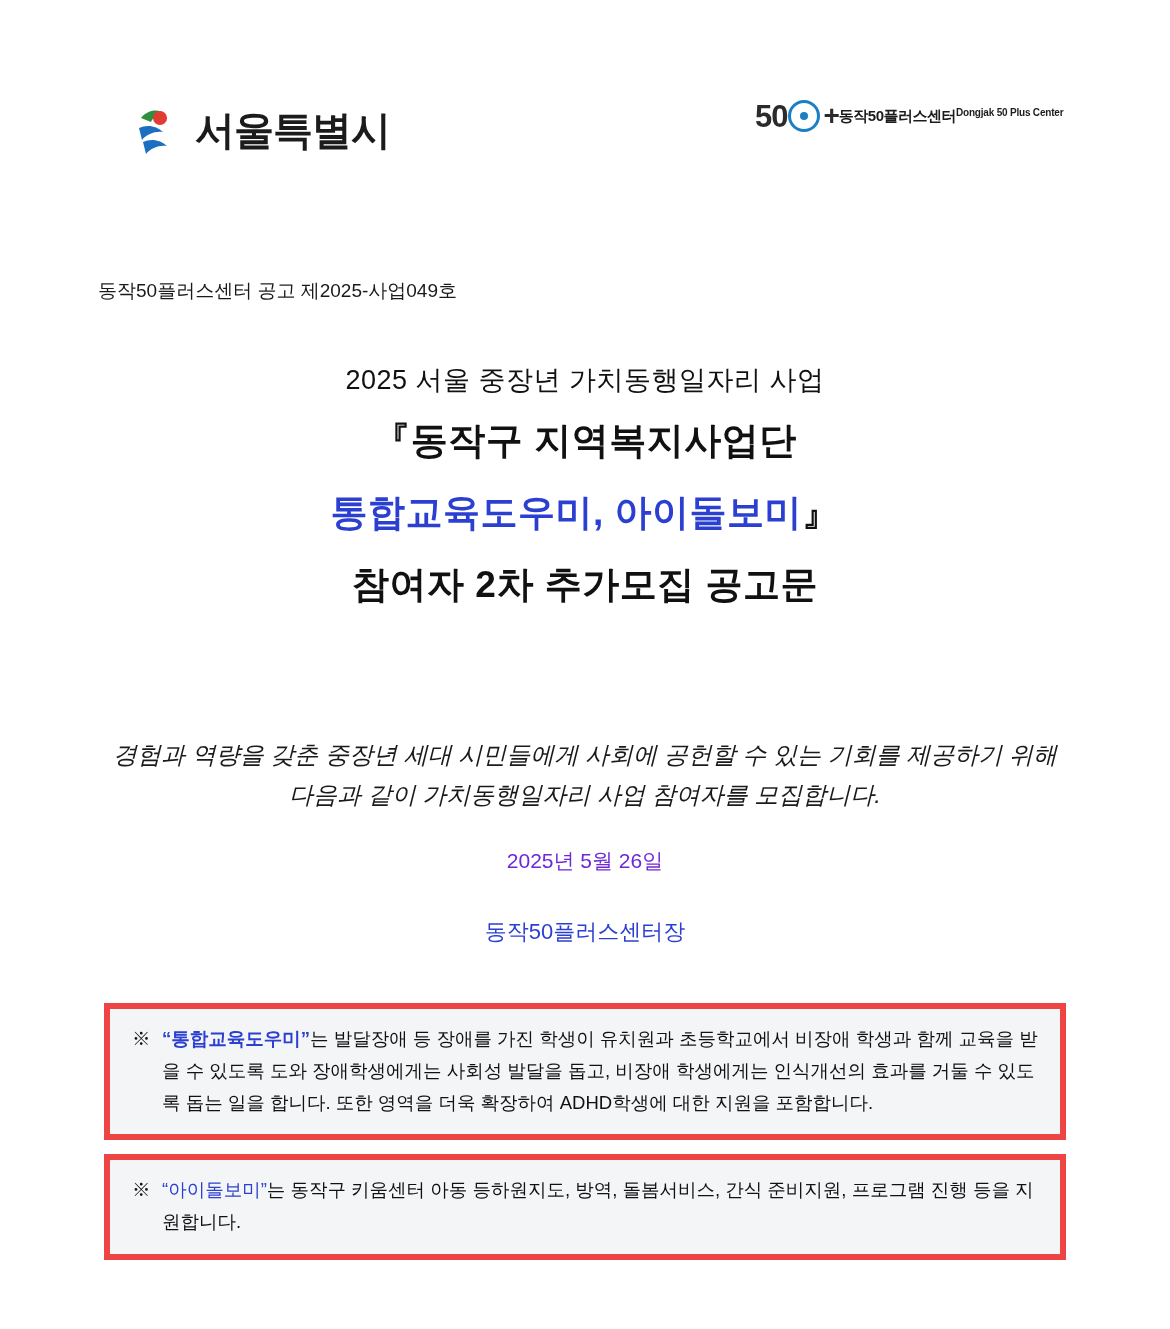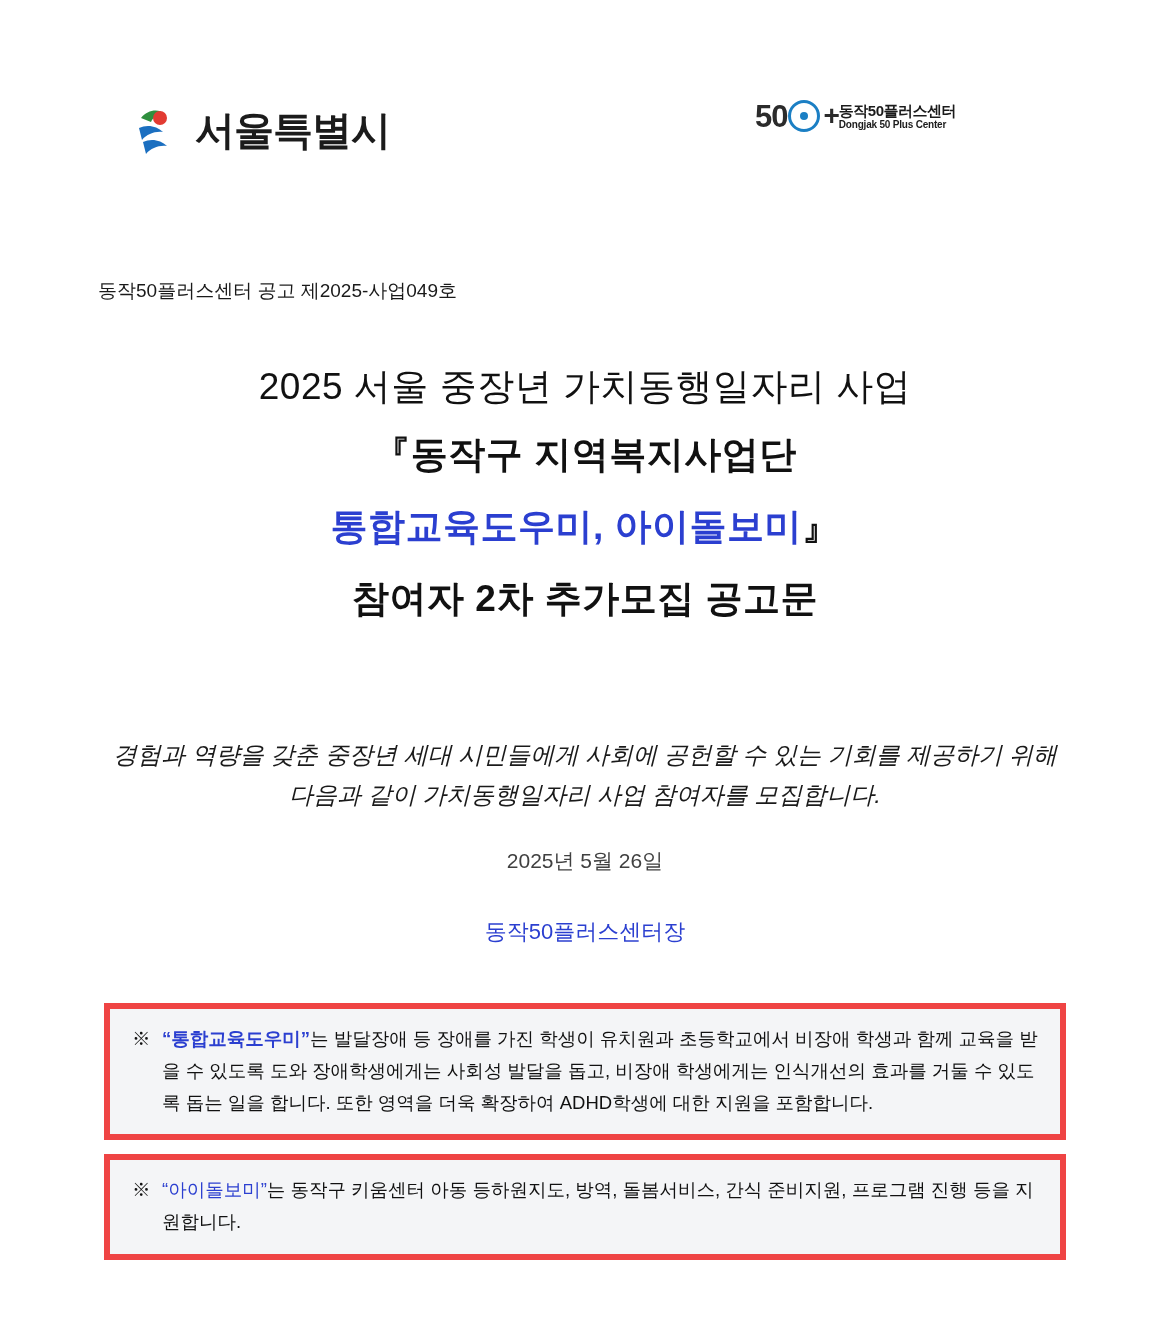--- a/index.html
+++ b/index.html
@@ -89,21 +89,21 @@
     transform: translate(-50%, -50%);
   }
   .logo-dongjak .plus {
     font-size: 28px;
     font-weight: bold;
     color: #2b2b2b;
     margin-left: 2px;
   }
   .logo-dongjak .names {
     display: flex;
-    flex-direction: column;
+    flex-direction: row;
     justify-content: center;
     line-height: 1.15;
   }
   .logo-dongjak .names .kr {
     font-size: 15px;
     font-weight: bold;
     color: #1b1b1b;
     letter-spacing: -0.5px;
   }
   .logo-dongjak .names .en {
@@ -125,21 +125,21 @@
 
   
   .title-block {
     position: absolute;
     top: 362px;
     left: 0;
     width: 1170px;
     text-align: center;
   }
   .title-sub {
-    font-size: 37px;
+    font-size: 27px;
     color: #111;
     letter-spacing: 0.5px;
     margin-bottom: 18px;
   }
   .title-main1 {
     font-size: 37px;
     font-weight: bold;
     color: #111;
     letter-spacing: 0.5px;
     margin-bottom: 22px;
@@ -174,21 +174,21 @@
     color: #1a1a1a;
   }
 
   .date-line {
     position: absolute;
     top: 847px;
     left: 0;
     width: 1170px;
     text-align: center;
     font-size: 21px;
-    color: #404040;
+    color: #6d28d9;
   }
   .signer {
     position: absolute;
     top: 917px;
     left: 0;
     width: 1170px;
     text-align: center;
     font-size: 22px;
     color: #2b3fd0;
   }

